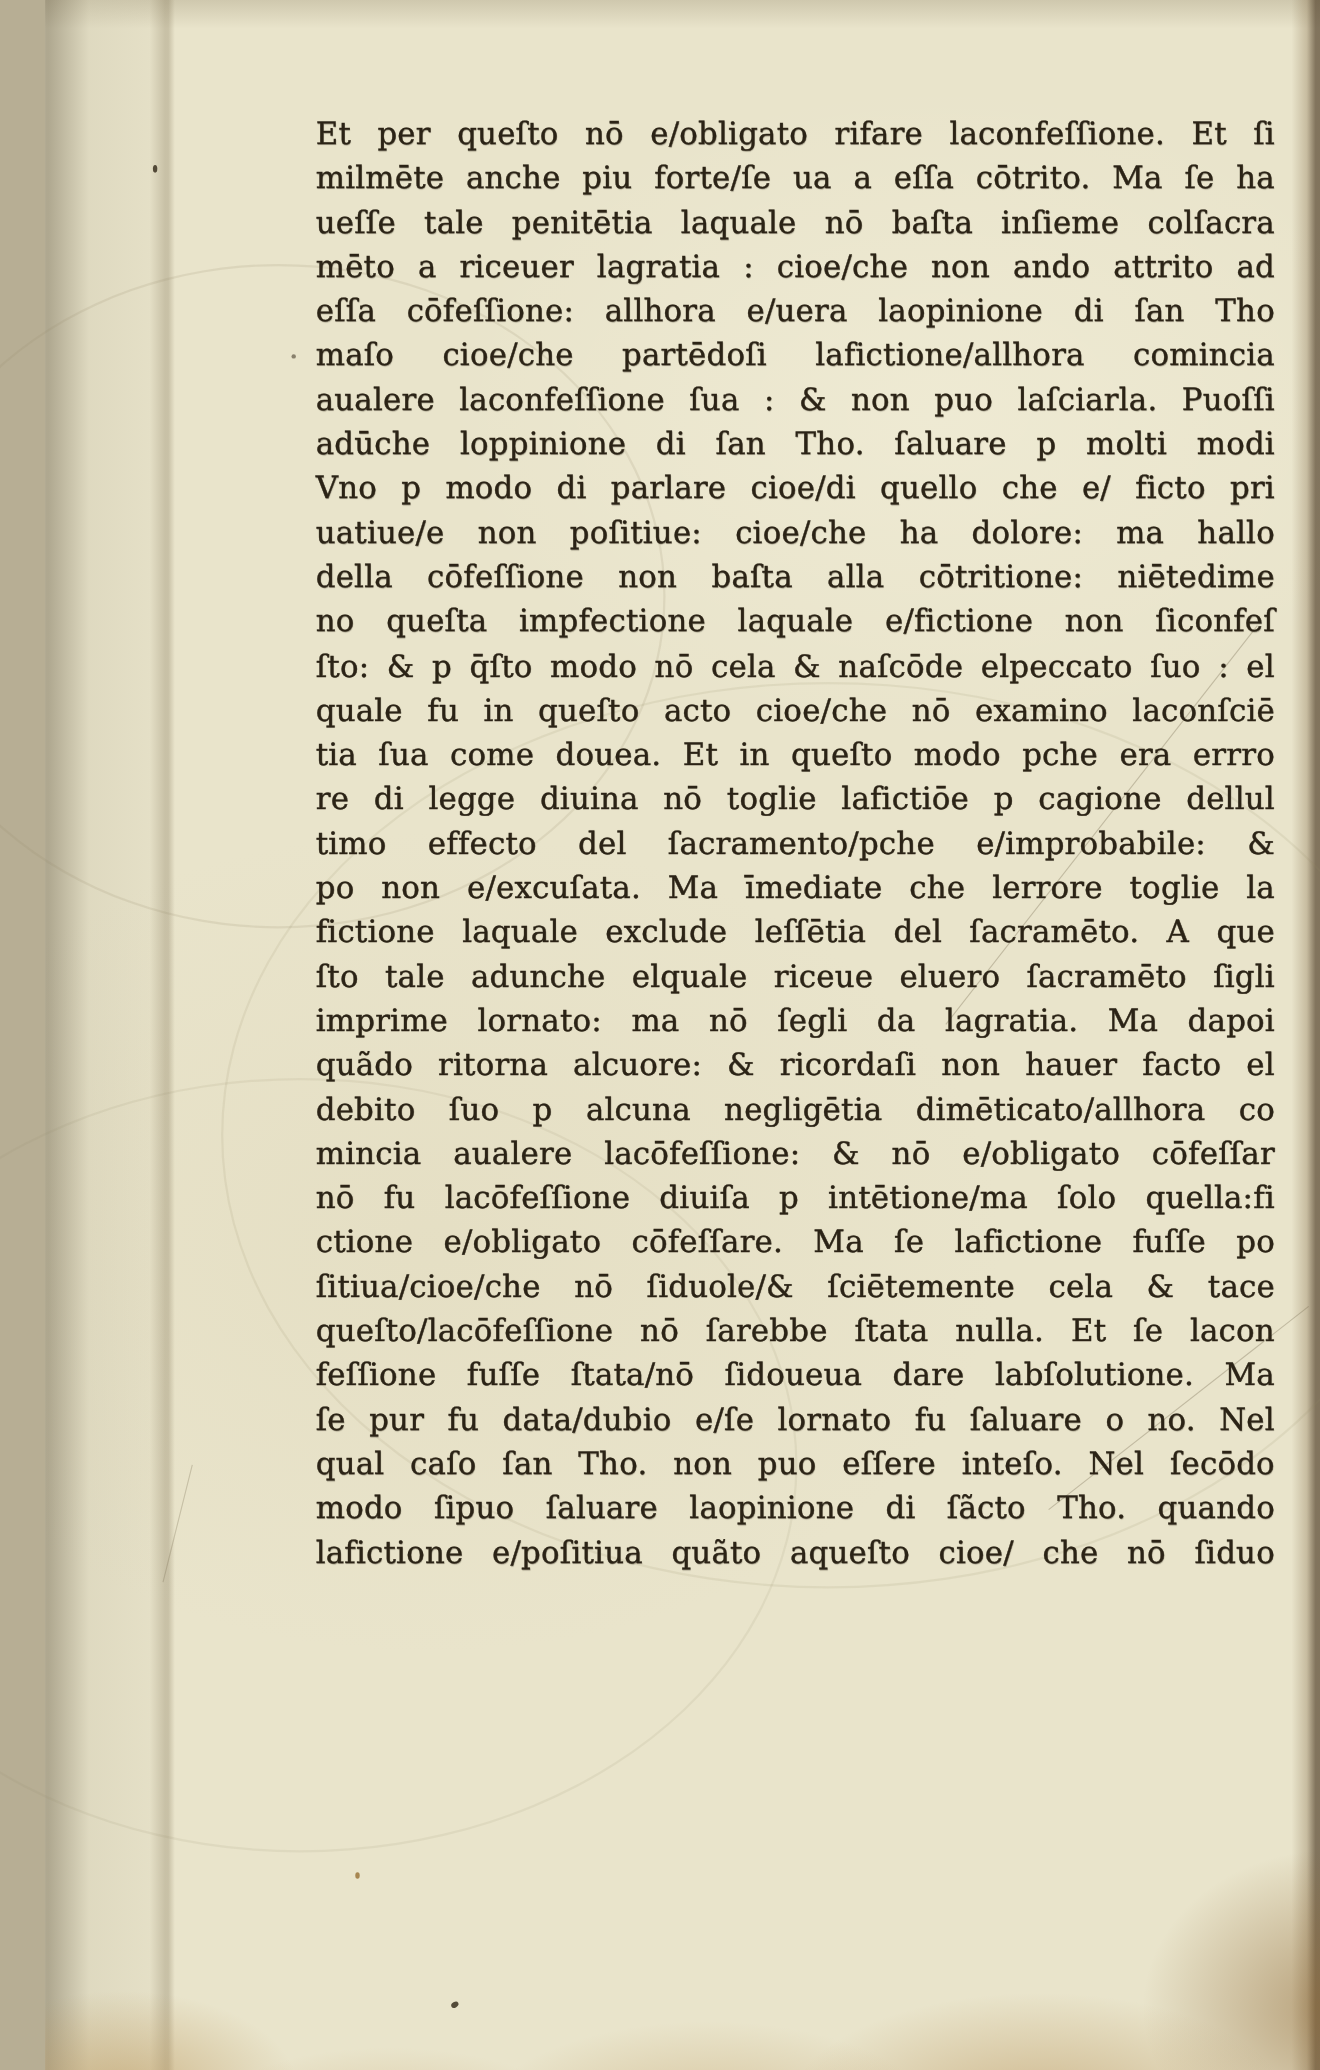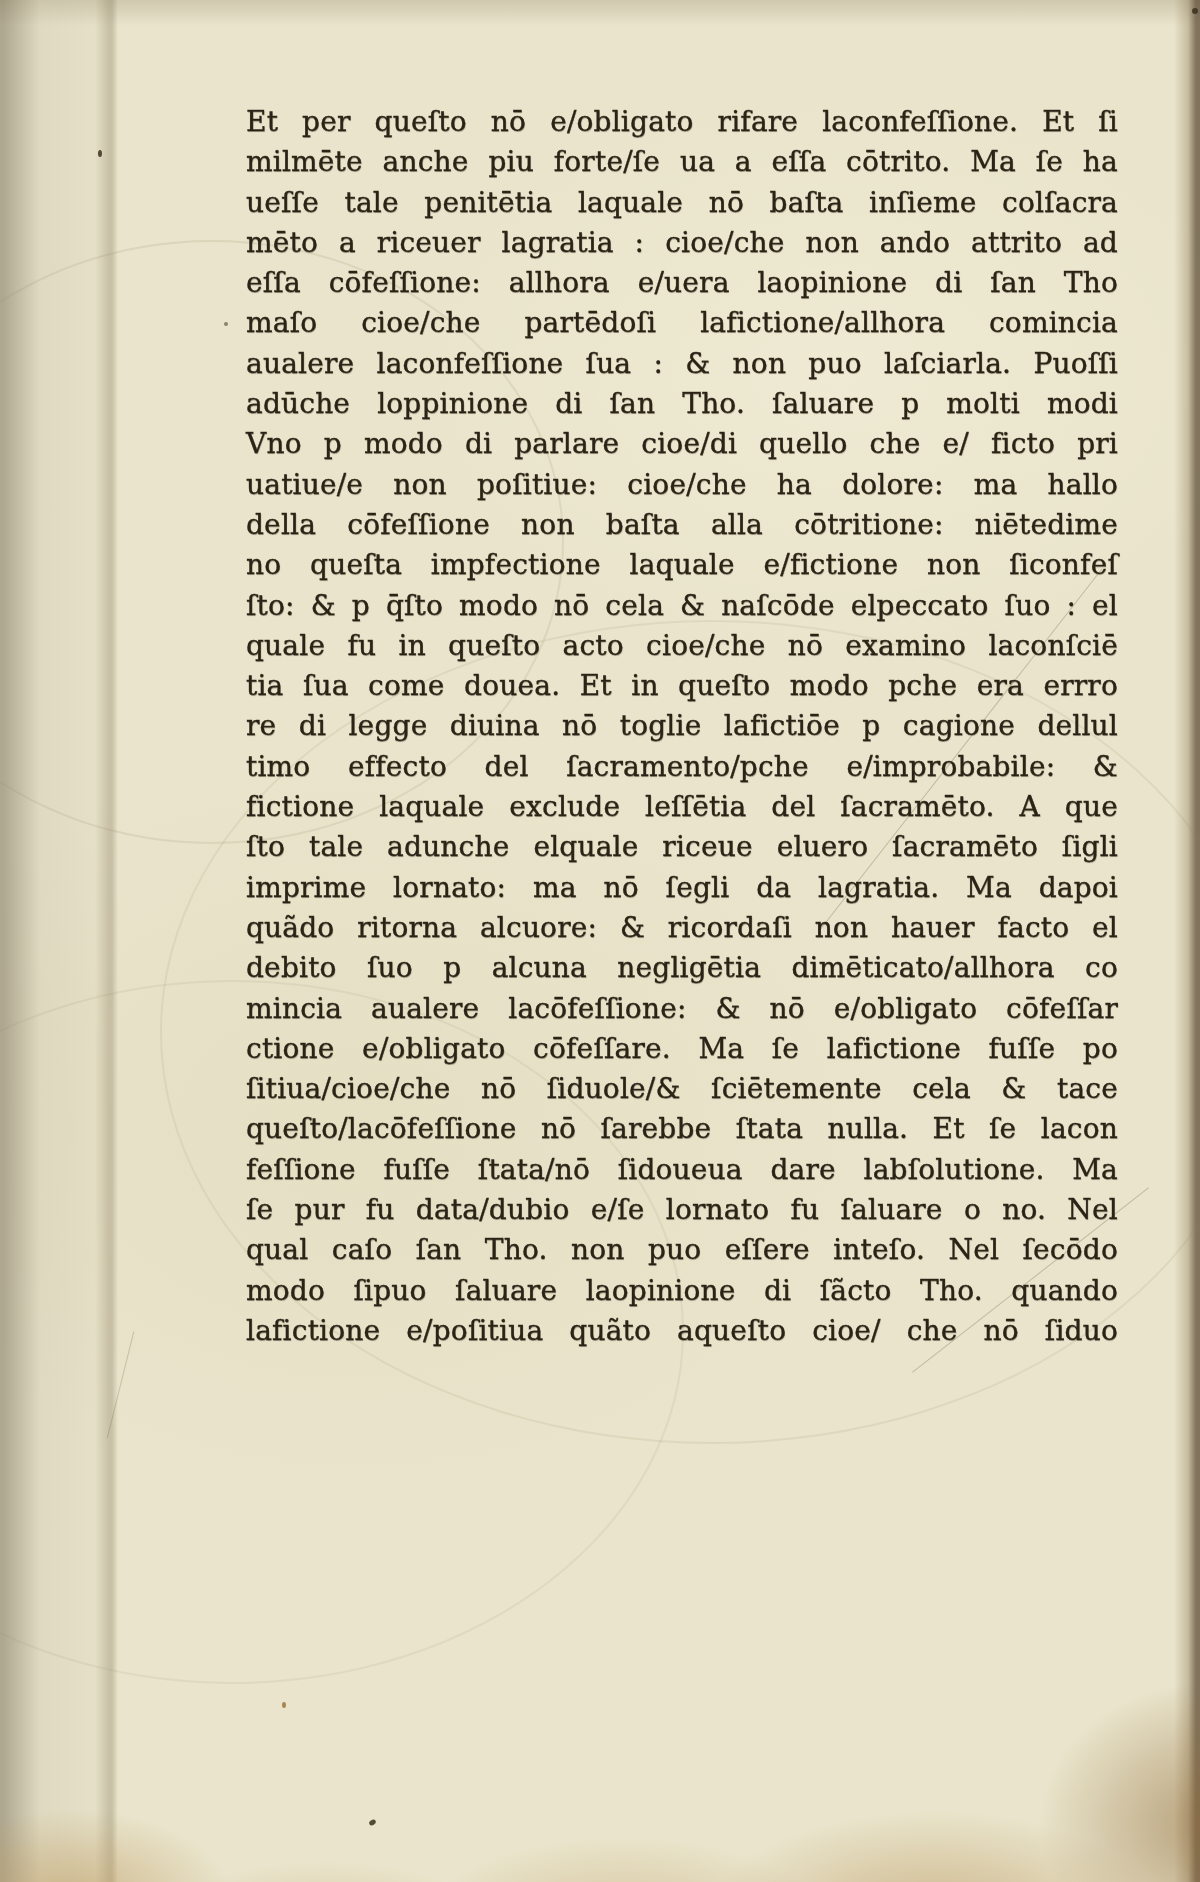--- a/index.html
+++ b/index.html
@@ -20,20 +20,21 @@
       
       linear-gradient(270deg, rgba(74,56,34,.65) 0px, rgba(74,56,34,.65) 4px, rgba(120,95,60,.30) 12px, rgba(120,95,60,0) 26px),
       
       linear-gradient(90deg, rgba(105,95,72,.45) 0px, rgba(105,95,72,.45) 3px, rgba(196,190,164,.28) 40px, rgba(196,190,164,.12) 95px, rgba(125,112,82,.30) 109px, rgba(125,112,82,.30) 112px, rgba(125,112,82,0) 118px),
       
       linear-gradient(180deg, rgba(140,128,98,.28) 0px, rgba(140,128,98,0) 26px),
       
       radial-gradient(600px 400px at 70% 20%, rgba(255,252,235,.25), rgba(255,252,235,0) 75%),
       radial-gradient(700px 500px at 30% 60%, rgba(214,204,170,.22), rgba(214,204,170,0) 75%),
       #e9e4cb;
+    margin-left: 41px;
   }
   .arc{position:absolute;border-radius:50%;border:2px solid rgba(148,138,104,.16);}
   .arc1{left:-140px;top:240px;width:700px;height:600px;}
   .arc2{left:160px;top:620px;width:1100px;height:820px;border-color:rgba(148,138,104,.13);}
   .arc3{left:-220px;top:980px;width:900px;height:700px;border-color:rgba(148,138,104,.12);}
   .scratch{position:absolute;background:rgba(118,106,80,.35);}
   .scratch1{left:960px;top:520px;width:1px;height:460px;transform:rotate(38deg);}
   .scratch2{left:1030px;top:1130px;width:1px;height:300px;transform:rotate(52deg);}
   .scratch3{left:120px;top:1330px;width:1px;height:110px;transform:rotate(14deg);background:rgba(118,106,80,.30);}
   .speck{position:absolute;border-radius:50%;background:rgba(58,48,32,.85);}
@@ -83,26 +84,28 @@
       <div class="line">adūche loppinione di ſan Tho. ſaluare p molti modi</div>
       <div class="line">Vno p modo di parlare cioe/di quello che e/ ficto pri</div>
       <div class="line">uatiue/e non poſitiue: cioe/che ha dolore: ma hallo</div>
       <div class="line">della cōfeſſione non baſta alla cōtritione: niētedime</div>
       <div class="line">no queſta impfectione laquale e/fictione non ſiconfeſ</div>
       <div class="line">ſto: &amp; p q̄ſto modo nō cela &amp; naſcōde elpeccato ſuo : el</div>
       <div class="line">quale fu in queſto acto cioe/che nō examino laconſciē</div>
       <div class="line">tia ſua come douea. Et in queſto modo pche era errro</div>
       <div class="line">re di legge diuina nō toglie lafictiōe p cagione dellul</div>
       <div class="line">timo effecto del ſacramento/pche e/improbabile: &amp;</div>
+      <div class="line">po non e/excuſata. Ma īmediate che lerrore toglie la</div>
       <div class="line">fictione laquale exclude leſſētia del ſacramēto. A que</div>
       <div class="line">ſto tale adunche elquale riceue eluero ſacramēto ſigli</div>
       <div class="line">imprime lornato: ma nō ſegli da lagratia. Ma dapoi</div>
       <div class="line">quãdo ritorna alcuore: &amp; ricordaſi non hauer facto el</div>
       <div class="line">debito ſuo p alcuna negligētia dimēticato/allhora co</div>
       <div class="line">mincia aualere lacōfeſſione: &amp; nō e/obligato cōfeſſar</div>
+      <div class="line">nō fu lacōfeſſione diuiſa p intētione/ma ſolo quella:fi</div>
       <div class="line">ctione e/obligato cōfeſſare. Ma ſe lafictione fuſſe po</div>
       <div class="line">ſitiua/cioe/che nō ſiduole/&amp; ſciētemente cela &amp; tace</div>
       <div class="line">queſto/lacōfeſſione nō ſarebbe ſtata nulla. Et ſe lacon</div>
       <div class="line">feſſione fuſſe ſtata/nō ſidoueua dare labſolutione. Ma</div>
       <div class="line">ſe pur fu data/dubio e/ſe lornato fu ſaluare o no. Nel</div>
       <div class="line">qual caſo ſan Tho. non puo eſſere inteſo. Nel ſecōdo</div>
       <div class="line">modo ſipuo ſaluare laopinione di ſãcto Tho. quando</div>
       <div class="line">lafictione e/poſitiua quãto aqueſto cioe/ che nō ſiduo</div>
     </div>
 </div>

